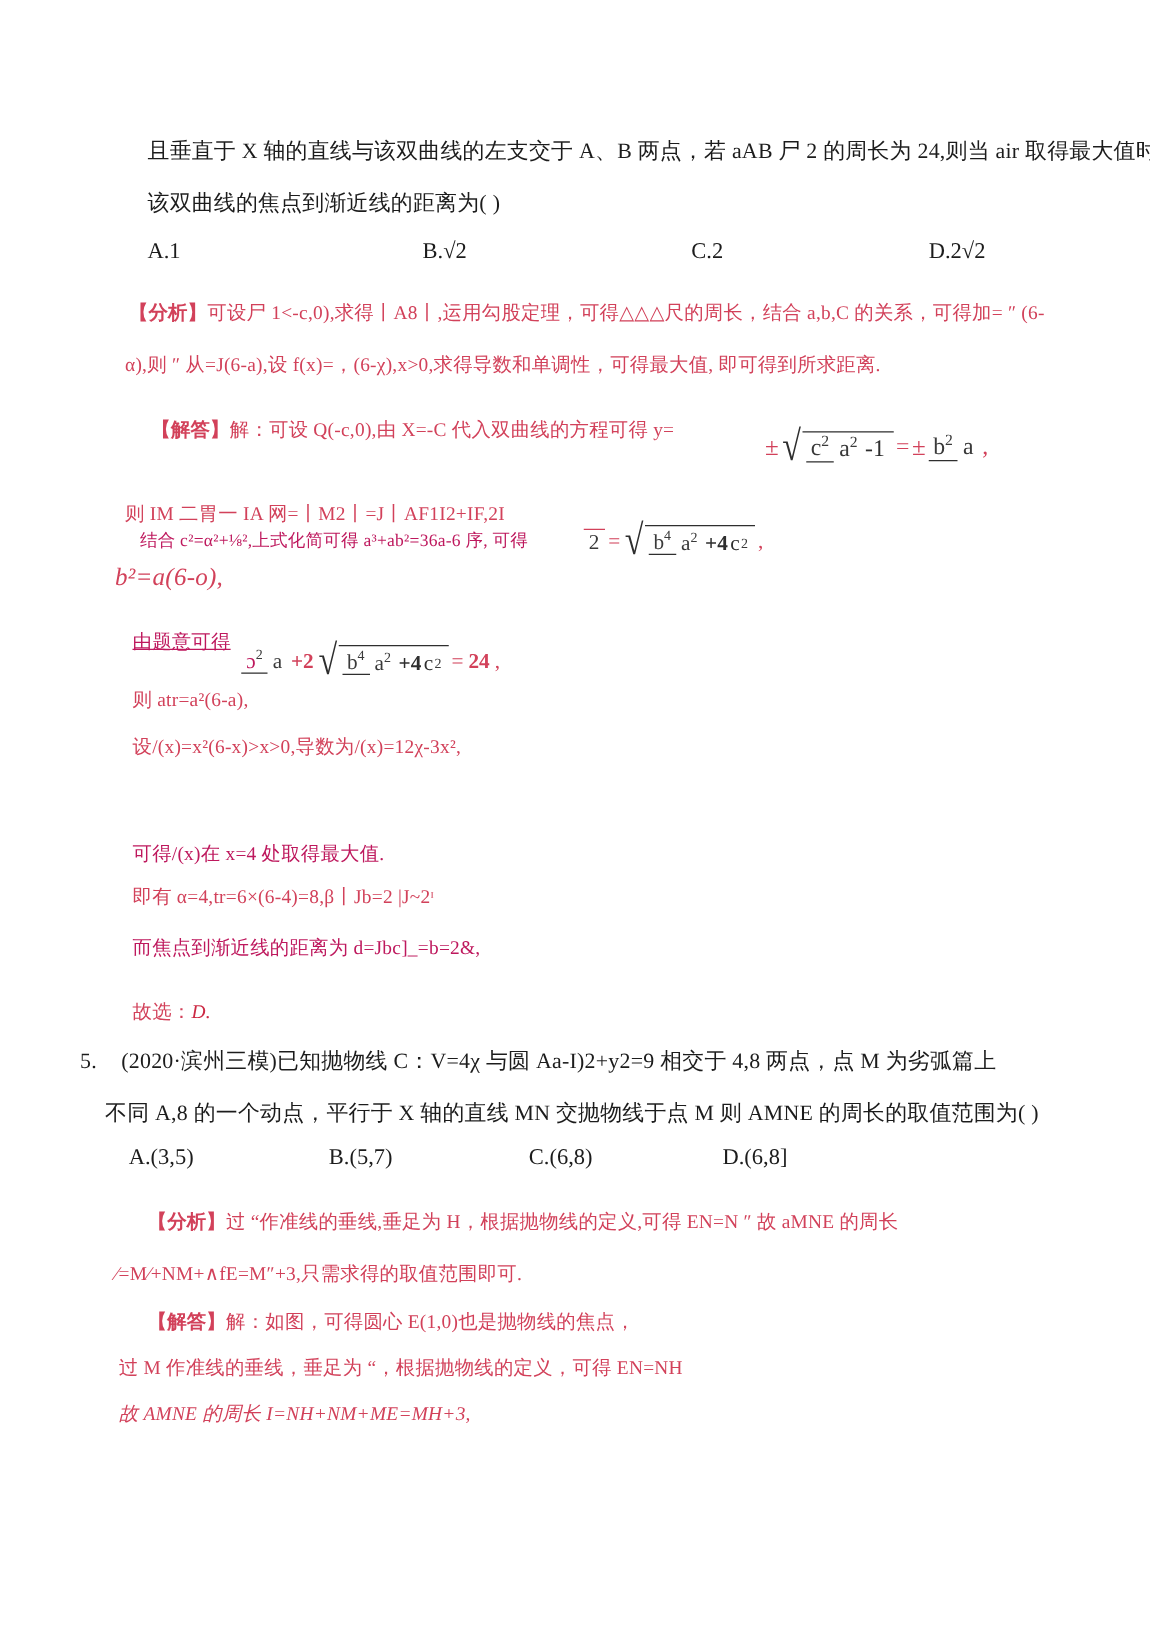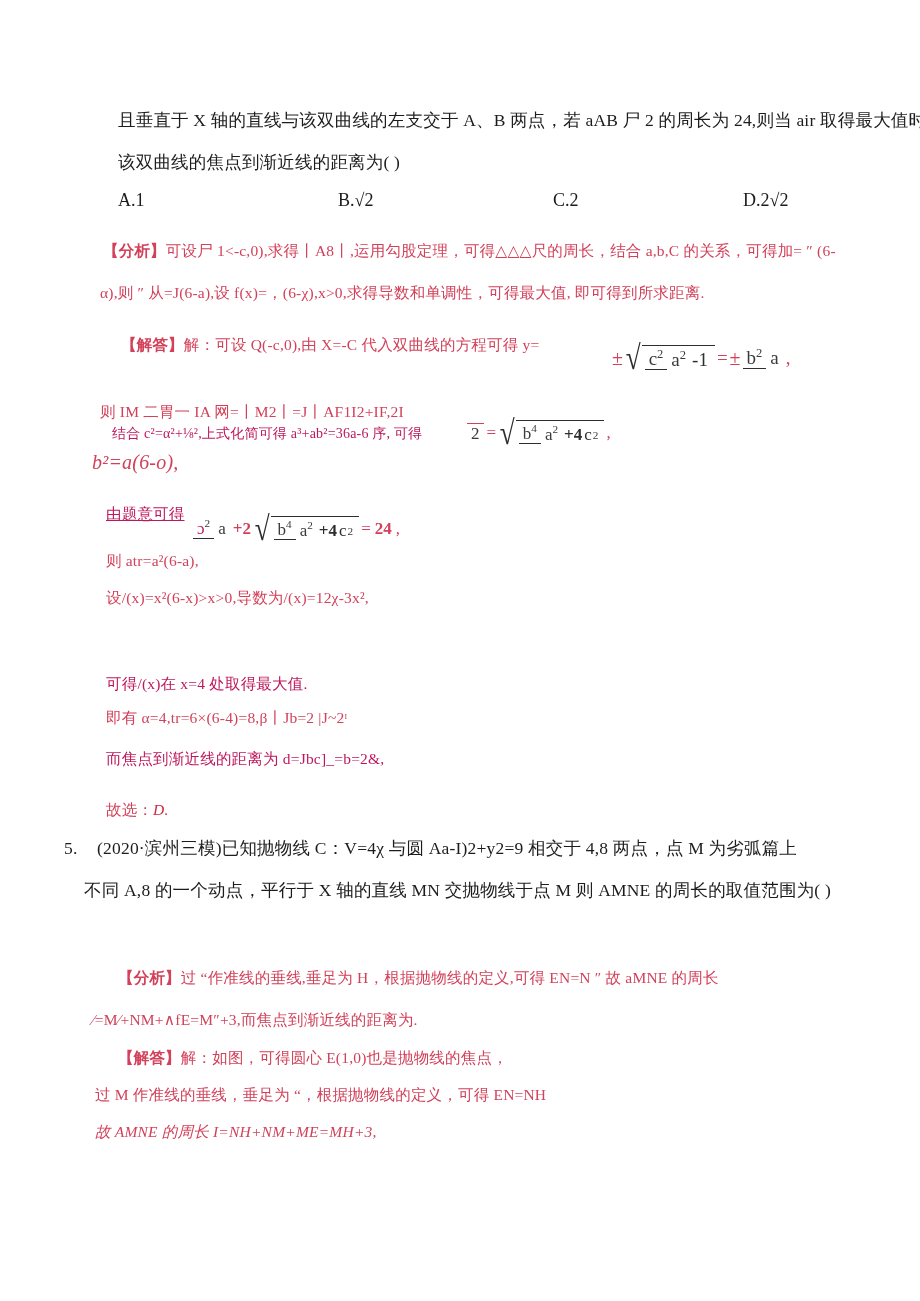--- a/index.html
+++ b/index.html
@@ -233,25 +233,31 @@
   <div class="line red" style="left:106px; top:802px;">
     <span>故选：</span><span class="it red-strong">D.</span>
   </div>
 
   <div class="line blk" style="left:64px; top:840px;">5.</div>
 
   <div class="line blk" style="left:97px; top:840px;">(2020·滨州三模)已知抛物线 C：V=4χ 与圆 Aa-I)2+y2=9 相交于 4,8 两点，点 M 为劣弧篇上</div>
 
   <div class="line blk" style="left:84px; top:882px;">不同 A,8 的一个动点，平行于 X 轴的直线 MN 交抛物线于点 M 则 AMNE 的周长的取值范围为(        )</div>
 
+  <div class="opt-row" style="left:103px; top:915px; width:660px;">
+    <span style="width:160px;">A.(3,5)</span>
+    <span style="width:160px;">B.(5,7)</span>
+    <span style="width:155px;">C.(6,8)</span>
+    <span>D.(6,8]</span>
+  </div>
 
   <div class="line red" style="left:118px; top:970px;">
     <span class="bold">【分析】</span><span>过 “作准线的垂线,垂足为 H，根据抛物线的定义,可得 EN=N ″ 故 aMNE 的周长</span>
   </div>
-  <div class="line red" style="left:92px; top:1012px;">⁄=M⁄+NM+∧fE=M″+3,而焦点到渐近线的距离为.</div>
+  <div class="line red" style="left:92px; top:1012px;">⁄=M⁄+NM+∧fE=M″+3,只需求得的取值范围即可.</div>
 
   <div class="line red" style="left:118px; top:1050px;">
     <span class="bold">【解答】</span><span>解：如图，可得圆心 E(1,0)也是抛物线的焦点，</span>
   </div>
 
   <div class="line red" style="left:95px; top:1087px;">
     <span>过 M 作准线的垂线，垂足为 “，根据抛物线的定义，可得 EN=NH</span>
   </div>
 
   <div class="line red it" style="left:95px; top:1124px;">故 AMNE 的周长 I=NH+NM+ME=MH+3,</div>

